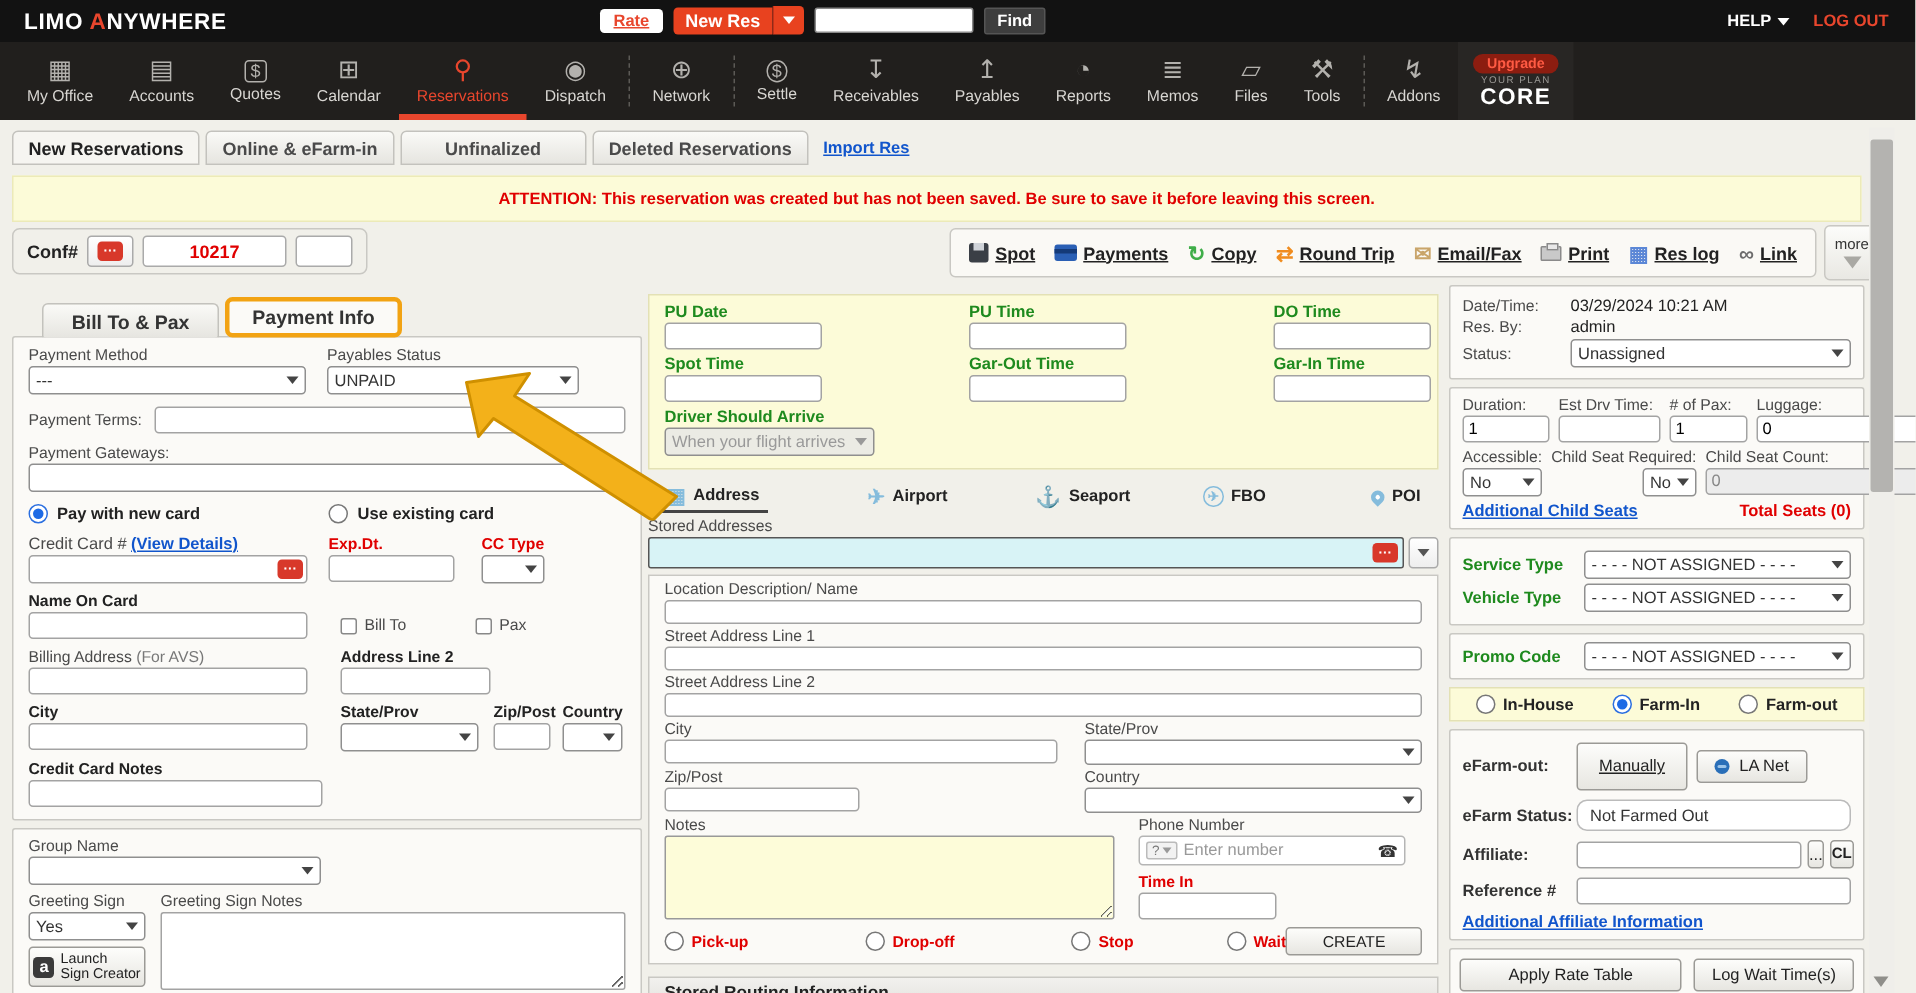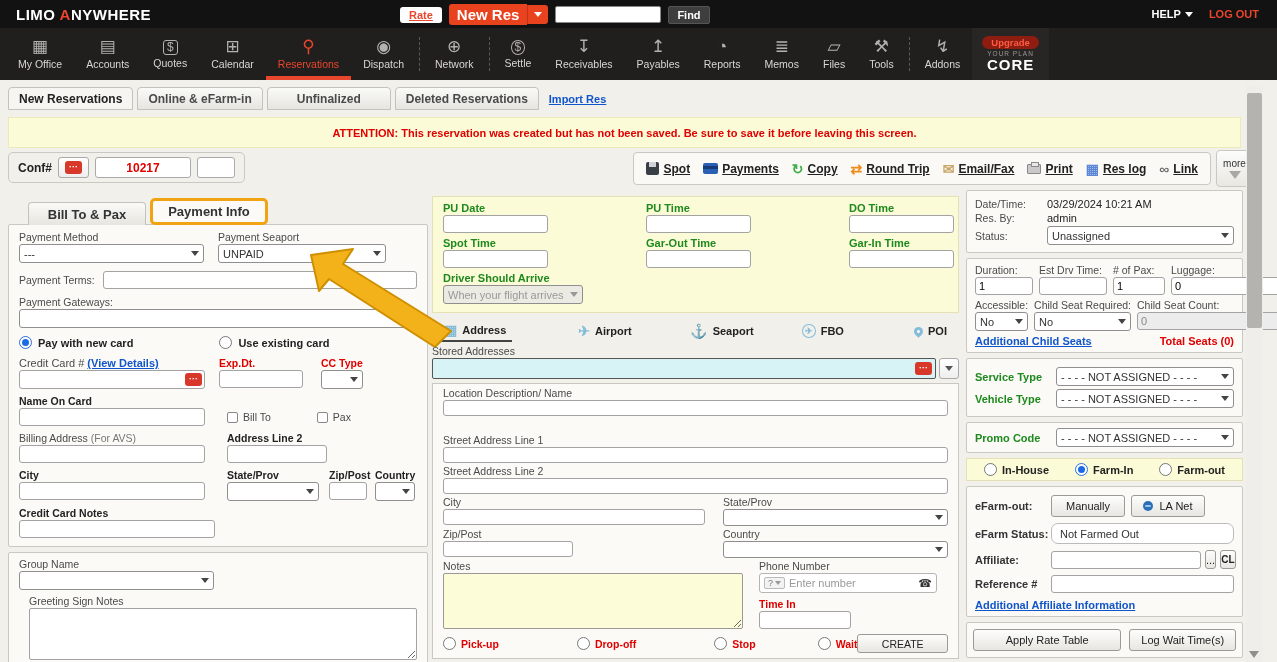--- a/index.html
+++ b/index.html
@@ -4,21 +4,21 @@
 <style>
   *{margin:0;padding:0;box-sizing:border-box;}
   html,body{width:1277px;height:662px;overflow:hidden;}
   body{position:relative;background:#f1f0ea;font-family:"Liberation Sans",sans-serif;font-size:11px;color:#333;}
   
   .topbar{position:absolute;top:0;left:0;right:0;height:28px;background:#121212;display:flex;align-items:center;}
   .logo{margin-left:16px;font-size:15px;font-weight:bold;letter-spacing:.5px;color:#fff;white-space:nowrap;}
   .logo .accent{color:#e8462d;}
   .top-cluster{position:absolute;left:400px;top:4px;display:flex;align-items:center;gap:7px;}
   .btn-rate{background:#fff;color:#e8462d;font-weight:bold;font-size:11px;padding:2px 9px;border-radius:3px;cursor:pointer;text-decoration:underline;}
-  .btn-newres{background:#e8421f;color:#fff;font-weight:bold;font-size:15px;padding:2px 8px;border-radius:3px 0 0 3px;cursor:pointer;}
+  .btn-newres{background:#e8421f;color:#fff;font-weight:bold;font-size:12px;padding:2px 8px;border-radius:3px 0 0 3px;cursor:pointer;}
   .btn-newres-caret{background:#e8421f;border-left:1px solid #c0331a;border-radius:0 3px 3px 0;padding:2px 6px;height:19px;display:flex;align-items:center;cursor:pointer;}
   .caret-down{width:0;height:0;border-left:4px solid transparent;border-right:4px solid transparent;border-top:5px solid #fff;}
   .top-search{width:106px;height:17px;border:1px solid #888;border-radius:2px;background:#fff;font-size:11px;padding:0 3px;}
   .btn-find{background:#3e3e3e;color:#fff;font-weight:bold;font-size:11px;padding:2px 8px;border:1px solid #555;border-radius:2px;cursor:pointer;}
   .top-right{position:absolute;right:18px;top:0;height:28px;display:flex;align-items:center;gap:16px;}
   .help{color:#fff;font-weight:bold;font-size:11px;display:flex;align-items:center;gap:4px;cursor:pointer;}
   .help .caret-down{border-top-color:#fff;}
   .logout{color:#e8462d;font-weight:bold;font-size:11px;cursor:pointer;}
   
   .navbar{position:absolute;top:28px;left:0;right:0;height:52px;background:#211f1d;display:flex;align-items:stretch;padding-left:6px;}
@@ -294,21 +294,21 @@
   <div class="panel lp-box1">
     <div class="row" style="gap:14px;align-items:flex-start;">
       <div class="fld">
           <span class="lbl">Payment Method</span>
         <span class="sel" style="width:185px;">
             <span class="cv">---</span>
             <span class="ch"></span>
           </span>
         </div>
       <div class="fld">
-          <span class="lbl">Payment Seaport</span>
+          <span class="lbl">Payables Status</span>
         <span class="sel" style="width:168px;">
             <span class="cv">UNPAID</span>
             <span class="ch"></span>
           </span>
         </div>
     </div>
     <div class="row" style="margin-top:8px;gap:8px;">
       <span class="lbl" style="margin:0;">Payment Terms:</span>
       <input class="inp" style="flex: 1 1 0%;">
     </div>
@@ -402,20 +402,31 @@
     <div class="row" style="align-items:flex-start;">
       <div class="fld" style="width:195px;">
           <span class="lbl">Group Name</span>
         <span class="sel">
             <span class="cv"></span>
             <span class="ch"></span>
           </span>
         </div>
     </div>
     <div class="row" style="margin-top:5px;align-items:flex-start;">
+      <div class="fld" style="width:78px;">
+        <span class="lbl">Greeting Sign</span>
+        <span class="sel">
+            <span class="cv">Yes</span>
+            <span class="ch"></span>
+          </span>
+        <span class="btn" style="margin-top:4px;height:27px;gap:4px;font-size:9.5px;line-height:10px;">
+          <span style="background:#3a3a3a;color:#fff;font-weight:bold;border-radius:3px;padding:2px 4px;font-size:11px;">a</span>
+          <span><span>Launch</span><br><span>Sign Creator</span></span>
+        </span>
+      </div>
       <div class="fld" style="margin-left:10px;flex:1;">
         <span class="lbl">Greeting Sign Notes</span>
         <textarea style="height: 52px; border: 1px solid rgb(163, 163, 163); border-radius: 2px; background: rgb(255, 255, 255); resize: both; font-family: &quot;Liberation Sans&quot;, sans-serif;"></textarea>
       </div>
     </div>
   </div>
 
 </div>
 
 <svg class="yellow-arrow" width="148" height="100" viewBox="0 0 148 100">
@@ -492,21 +503,21 @@
     <span class="mini-btn" style="height:21px;padding:0 5px;">
         <span class="caret-down" style="border-top-color:#555;"></span>
       </span>
   </div>
 
   <div class="addr-box">
     <div class="fld">
         <span class="lbl">Location Description/ Name</span>
         <input class="inp" style="width: 100%; height: 16px;">
       </div>
-    <div class="fld" style="margin-top:18px;">
+    <div class="fld" style="margin-top:2px;">
         <span class="lbl">Street Address Line 1</span>
         <input class="inp" style="width: 100%; height: 16px;">
       </div>
     <div class="fld" style="margin-top:2px;">
         <span class="lbl">Street Address Line 2</span>
         <input class="inp" style="width: 100%; height: 16px;">
       </div>
     <div class="row" style="margin-top:2px;align-items:flex-start;">
       <div class="fld" style="width:262px;">
           <span class="lbl">City</span>
@@ -616,21 +627,21 @@
         </div>
     </div>
     <div class="row" style="gap:6px;align-items:flex-start;margin-top:4px;">
       <div class="fld" style="width:58px;">
           <span class="lbl">Accessible:</span>
         <span class="sel">
             <span class="cv">No</span>
             <span class="ch"></span>
           </span>
         </div>
-      <div class="fld" style="width:128px;">
+      <div class="fld" style="width:128px;align-items:flex-end;">
           <span class="lbl">Child Seat Required:</span>
         <span class="sel">
             <span class="cv">No</span>
             <span class="ch"></span>
           </span>
         </div>
       <div class="fld" style="flex:1;">
           <span class="lbl">Child Seat Count:</span>
         <input class="inp dis" value="0" style="">
         </div>
@@ -679,21 +690,21 @@
       </span>
     <span class="yr-item">
         <span class="rad"></span>
         <span>Farm-out</span>
       </span>
   </div>
 
   <div class="rbox">
     <div class="rrow" style="margin:3px 0;">
       <span class="ef-lab">eFarm-out:</span>
-      <span class="btn" style="width:74px;height:22px;">Manually</span>
+      <span class="btn" style="width:74px;height:32px;text-decoration:underline;">Manually</span>
       <span class="btn" style="width:74px;height:22px;margin-left:6px;gap:2px;">
           <span class="globe-dot"></span>
           <span>LA Net</span>
         </span>
     </div>
     <div class="rrow" style="margin:6px 0;">
       <span class="ef-lab">eFarm Status:</span>
       <span class="efarm-status">Not Farmed Out</span>
     </div>
     <div class="rrow" style="margin:6px 0;">

